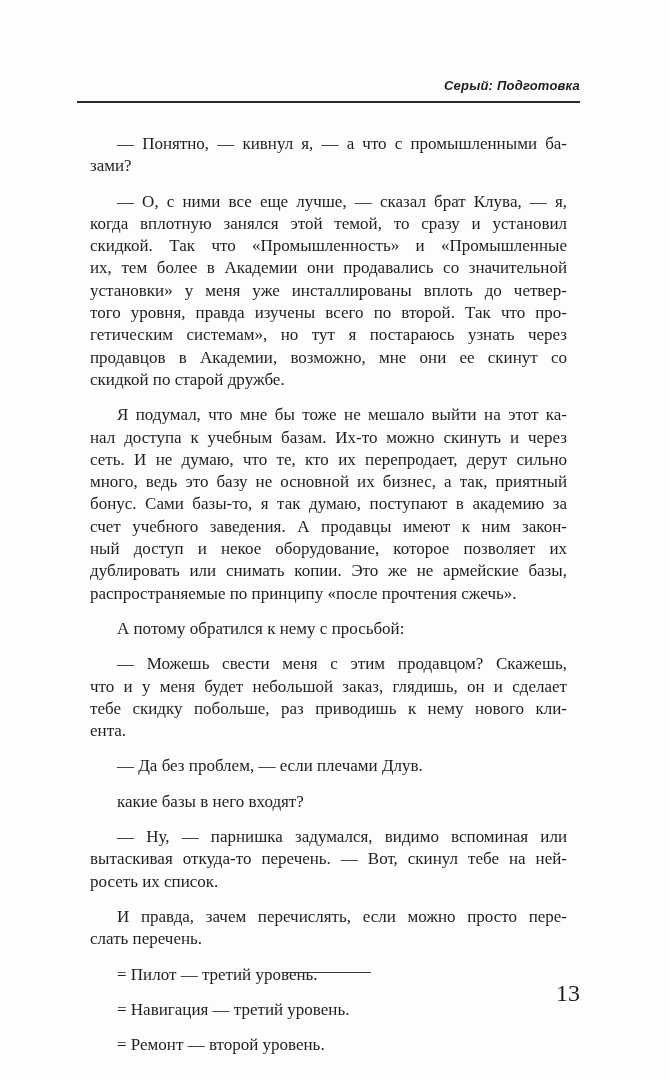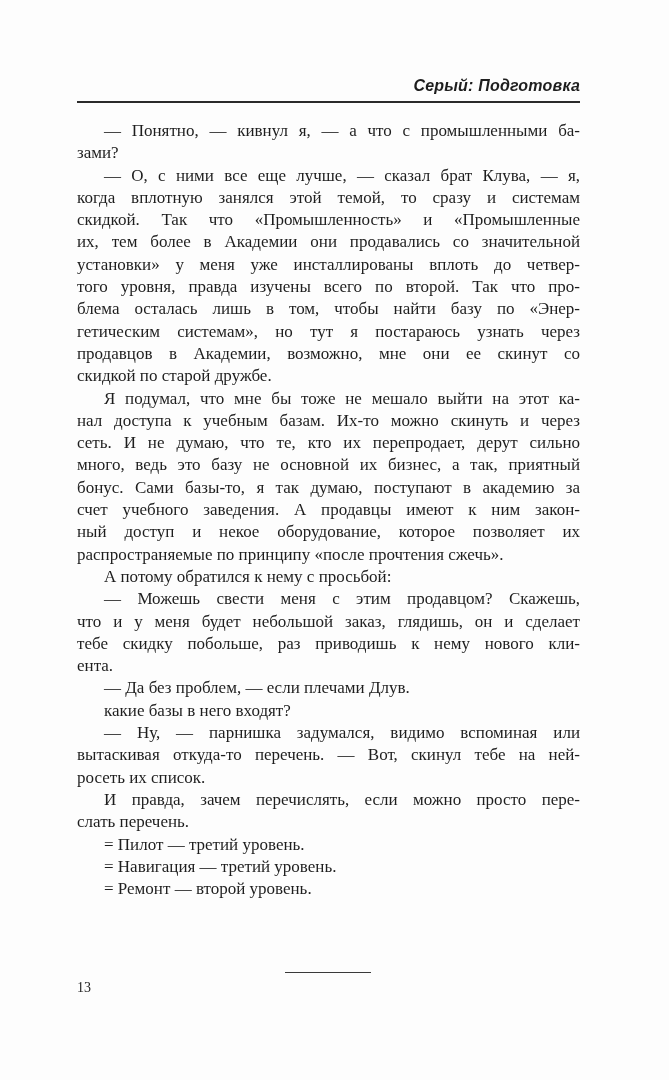--- a/index.html
+++ b/index.html
@@ -19,98 +19,98 @@
   }
   .running-head {
     position: absolute;
     left: 77px;
     top: 74px;
     width: 503px;
     text-align: right;
     font-family: "Liberation Sans", sans-serif;
     font-style: italic;
     font-weight: bold;
-    font-size: 16px;
+    font-size: 13px;
     line-height: 24px;
     letter-spacing: 0.2px;
   }
   .head-rule {
     position: absolute;
     left: 77px;
     top: 101px;
     width: 503px;
     height: 0;
     border-top: 2px solid var(--rule-color);
   }
   .body-text {
     position: absolute;
     left: 77px;
     top: 120px;
     width: 503px;
     font-size: 17px;
     line-height: 22.3px;
   }
-  .para { margin: 0; }
+  .para { margin: 13px; }
   .para .line:first-child { text-indent: 27px; }
   .line { text-align: left; }
   .line.fill {
     text-align: justify;
     text-align-last: justify;
   }
   .foot-rule {
     position: absolute;
     left: 285px;
     top: 972px;
     width: 86px;
     height: 0;
     border-top: 1.5px solid #3a3a3a;
   }
   .page-number {
     position: absolute;
     left: 77px;
     top: 980px;
     width: 503px;
-    text-align: left;
-    font-size: 14px;
+    text-align: right;
+    font-size: 24px;
   }
 </style>
 </head>
 <body>
 
 <div class="page">
 
   <div class="running-head">Серый: Подготовка</div>
 
   <div class="head-rule"></div>
 
   <div class="body-text">
       <div class="para">
         <div class="line fill">— Понятно, — кивнул я, — а что с промышленными ба-</div>
         <div class="line">зами?</div>
       </div>
       <div class="para">
         <div class="line fill">— О, с ними все еще лучше, — сказал брат Клува, — я,</div>
-        <div class="line fill">когда вплотную занялся этой темой, то сразу и системам</div>
+        <div class="line fill">когда вплотную занялся этой темой, то сразу и установил</div>
         <div class="line fill">скидкой. Так что «Промышленность» и «Промышленные</div>
         <div class="line fill">их, тем более в Академии они продавались со значительной</div>
         <div class="line fill">установки» у меня уже инсталлированы вплоть до четвер-</div>
         <div class="line fill">того уровня, правда изучены всего по второй. Так что про-</div>
-        <div class="line fill">блема осталась лишь в том, чтобы найти базу по «Энер-</div>
         <div class="line fill">гетическим системам», но тут я постараюсь узнать через</div>
         <div class="line fill">продавцов в Академии, возможно, мне они ее скинут со</div>
         <div class="line">скидкой по старой дружбе.</div>
       </div>
       <div class="para">
         <div class="line fill">Я подумал, что мне бы тоже не мешало выйти на этот ка-</div>
         <div class="line fill">нал доступа к учебным базам. Их-то можно скинуть и через</div>
         <div class="line fill">сеть. И не думаю, что те, кто их перепродает, дерут сильно</div>
         <div class="line fill">много, ведь это базу не основной их бизнес, а так, приятный</div>
         <div class="line fill">бонус. Сами базы-то, я так думаю, поступают в академию за</div>
         <div class="line fill">счет учебного заведения. А продавцы имеют к ним закон-</div>
         <div class="line fill">ный доступ и некое оборудование, которое позволяет их</div>
+        <div class="line fill">дублировать или снимать копии. Это же не армейские базы,</div>
         <div class="line">распространяемые по принципу «после прочтения сжечь».</div>
       </div>
       <div class="para">
         <div class="line">А потому обратился к нему с просьбой:</div>
       </div>
       <div class="para">
         <div class="line fill">— Можешь свести меня с этим продавцом? Скажешь,</div>
         <div class="line fill">что и у меня будет небольшой заказ, глядишь, он и сделает</div>
         <div class="line fill">тебе скидку побольше, раз приводишь к нему нового кли-</div>
         <div class="line">ента.</div>

